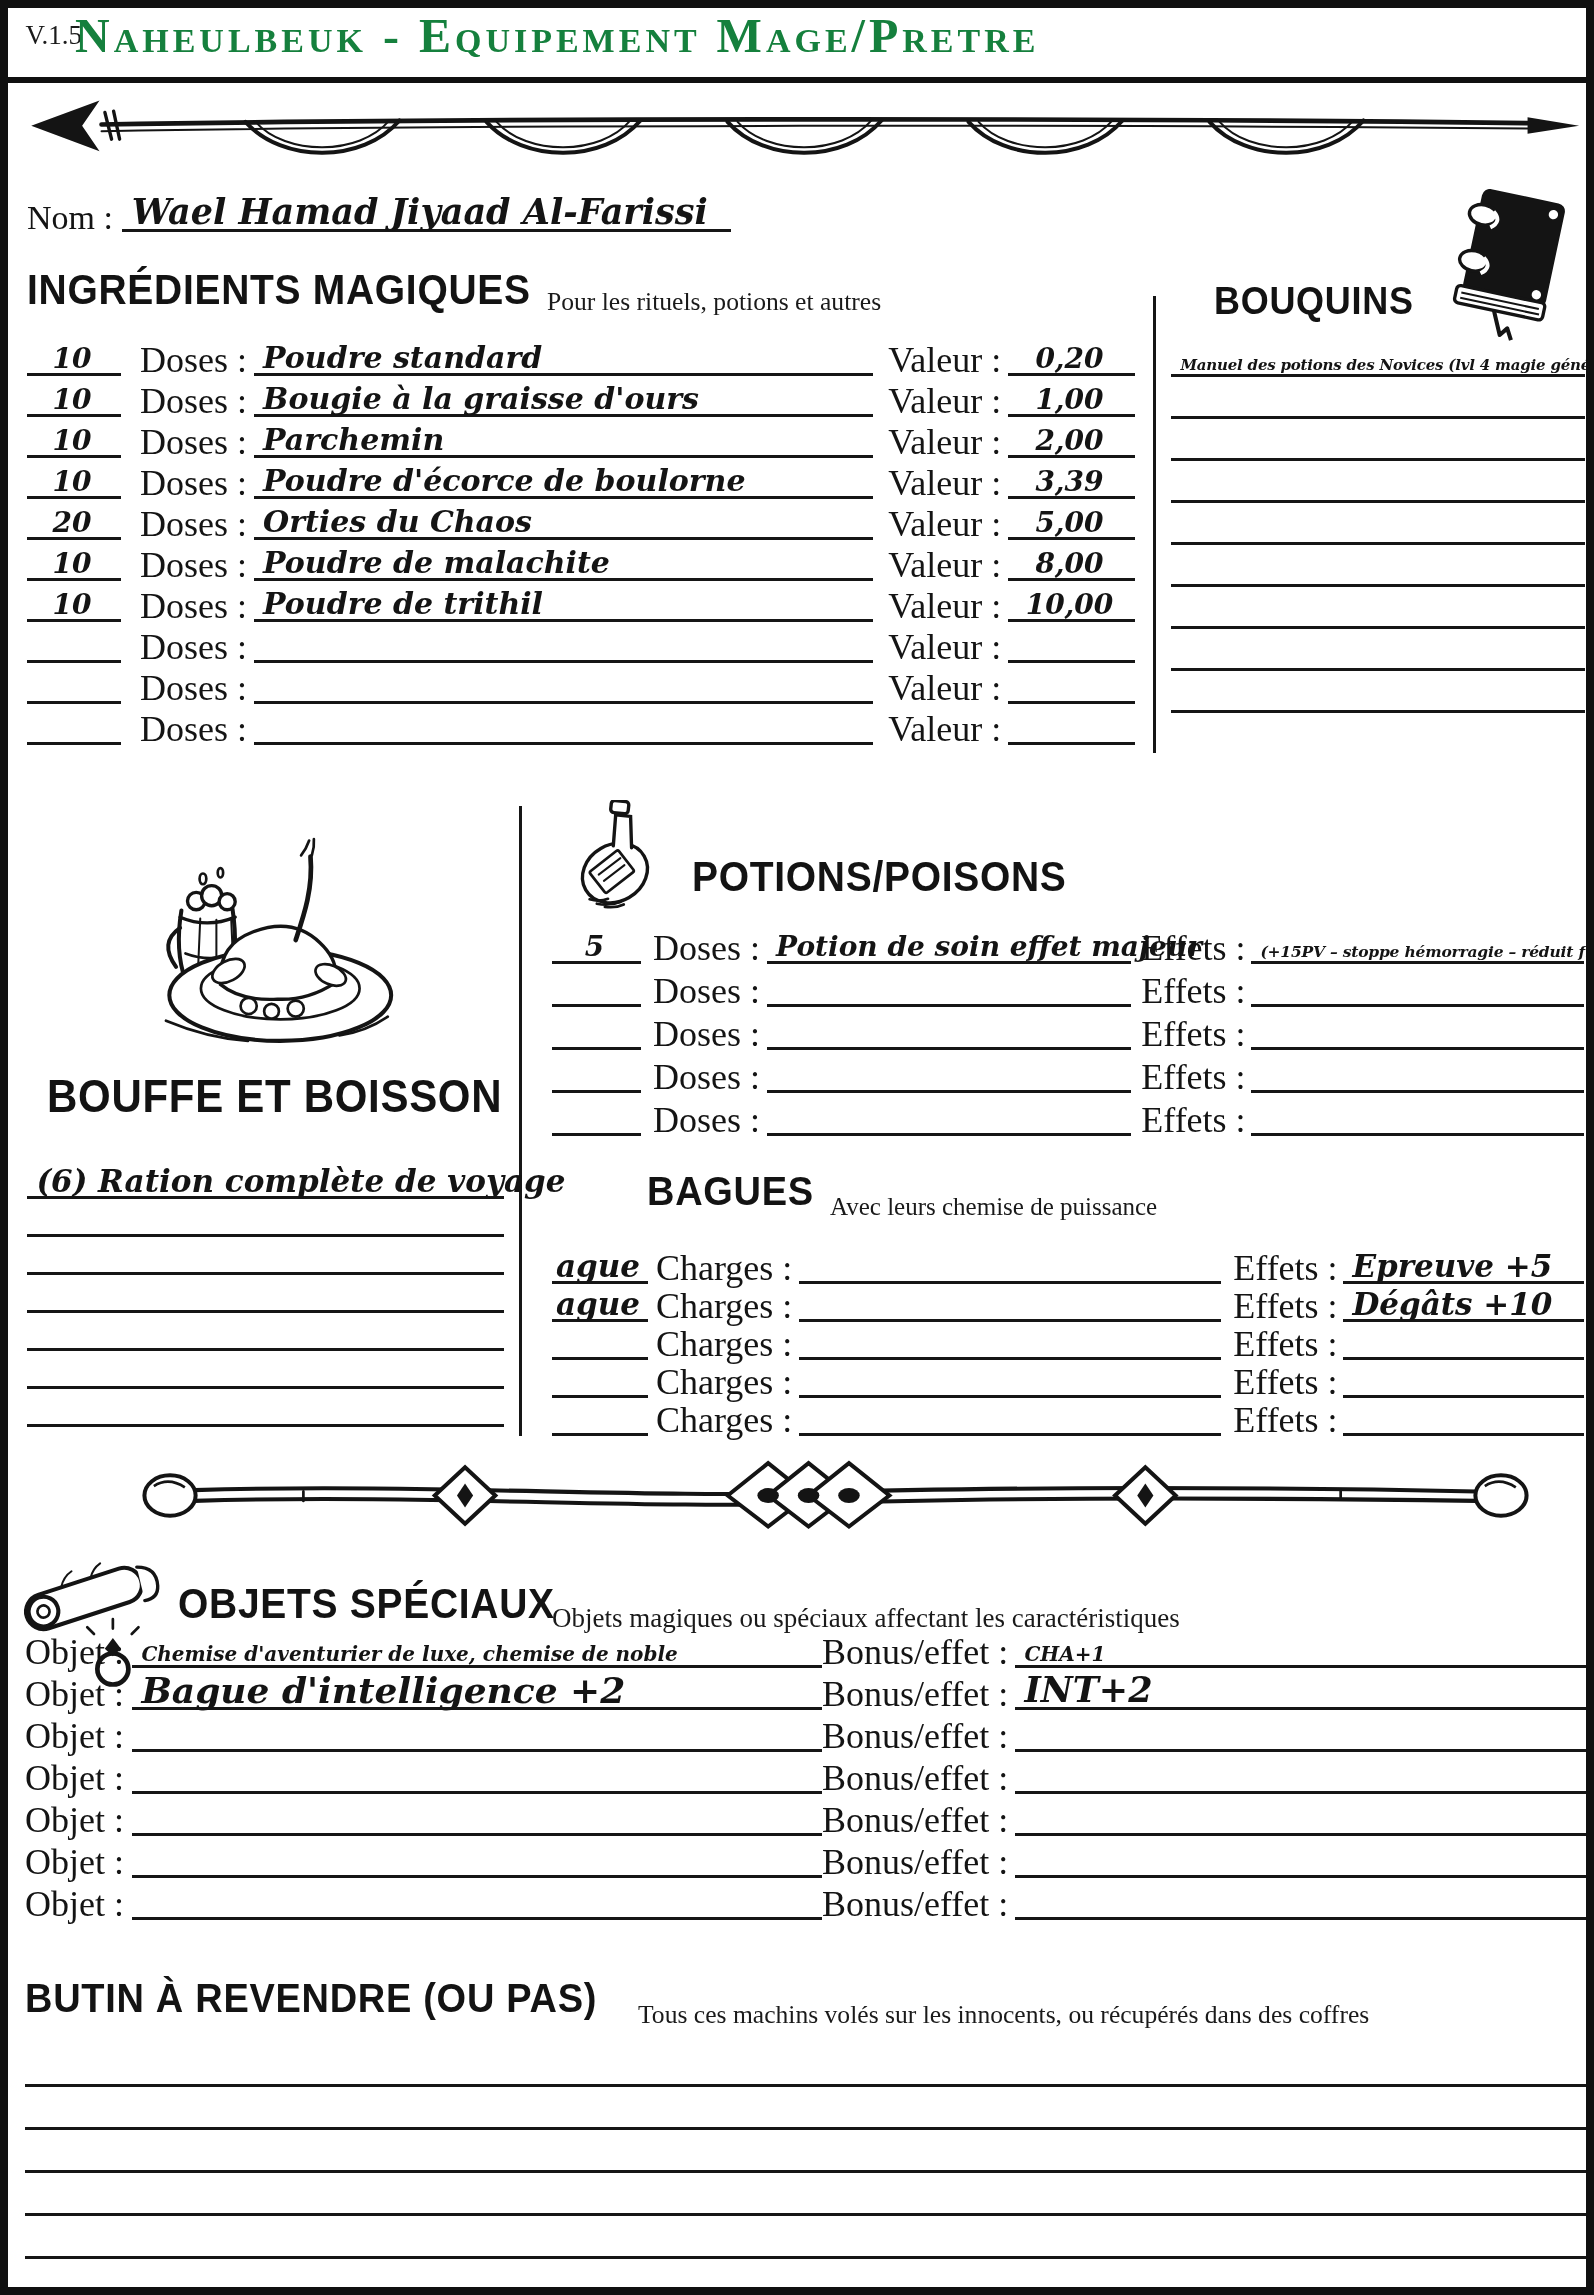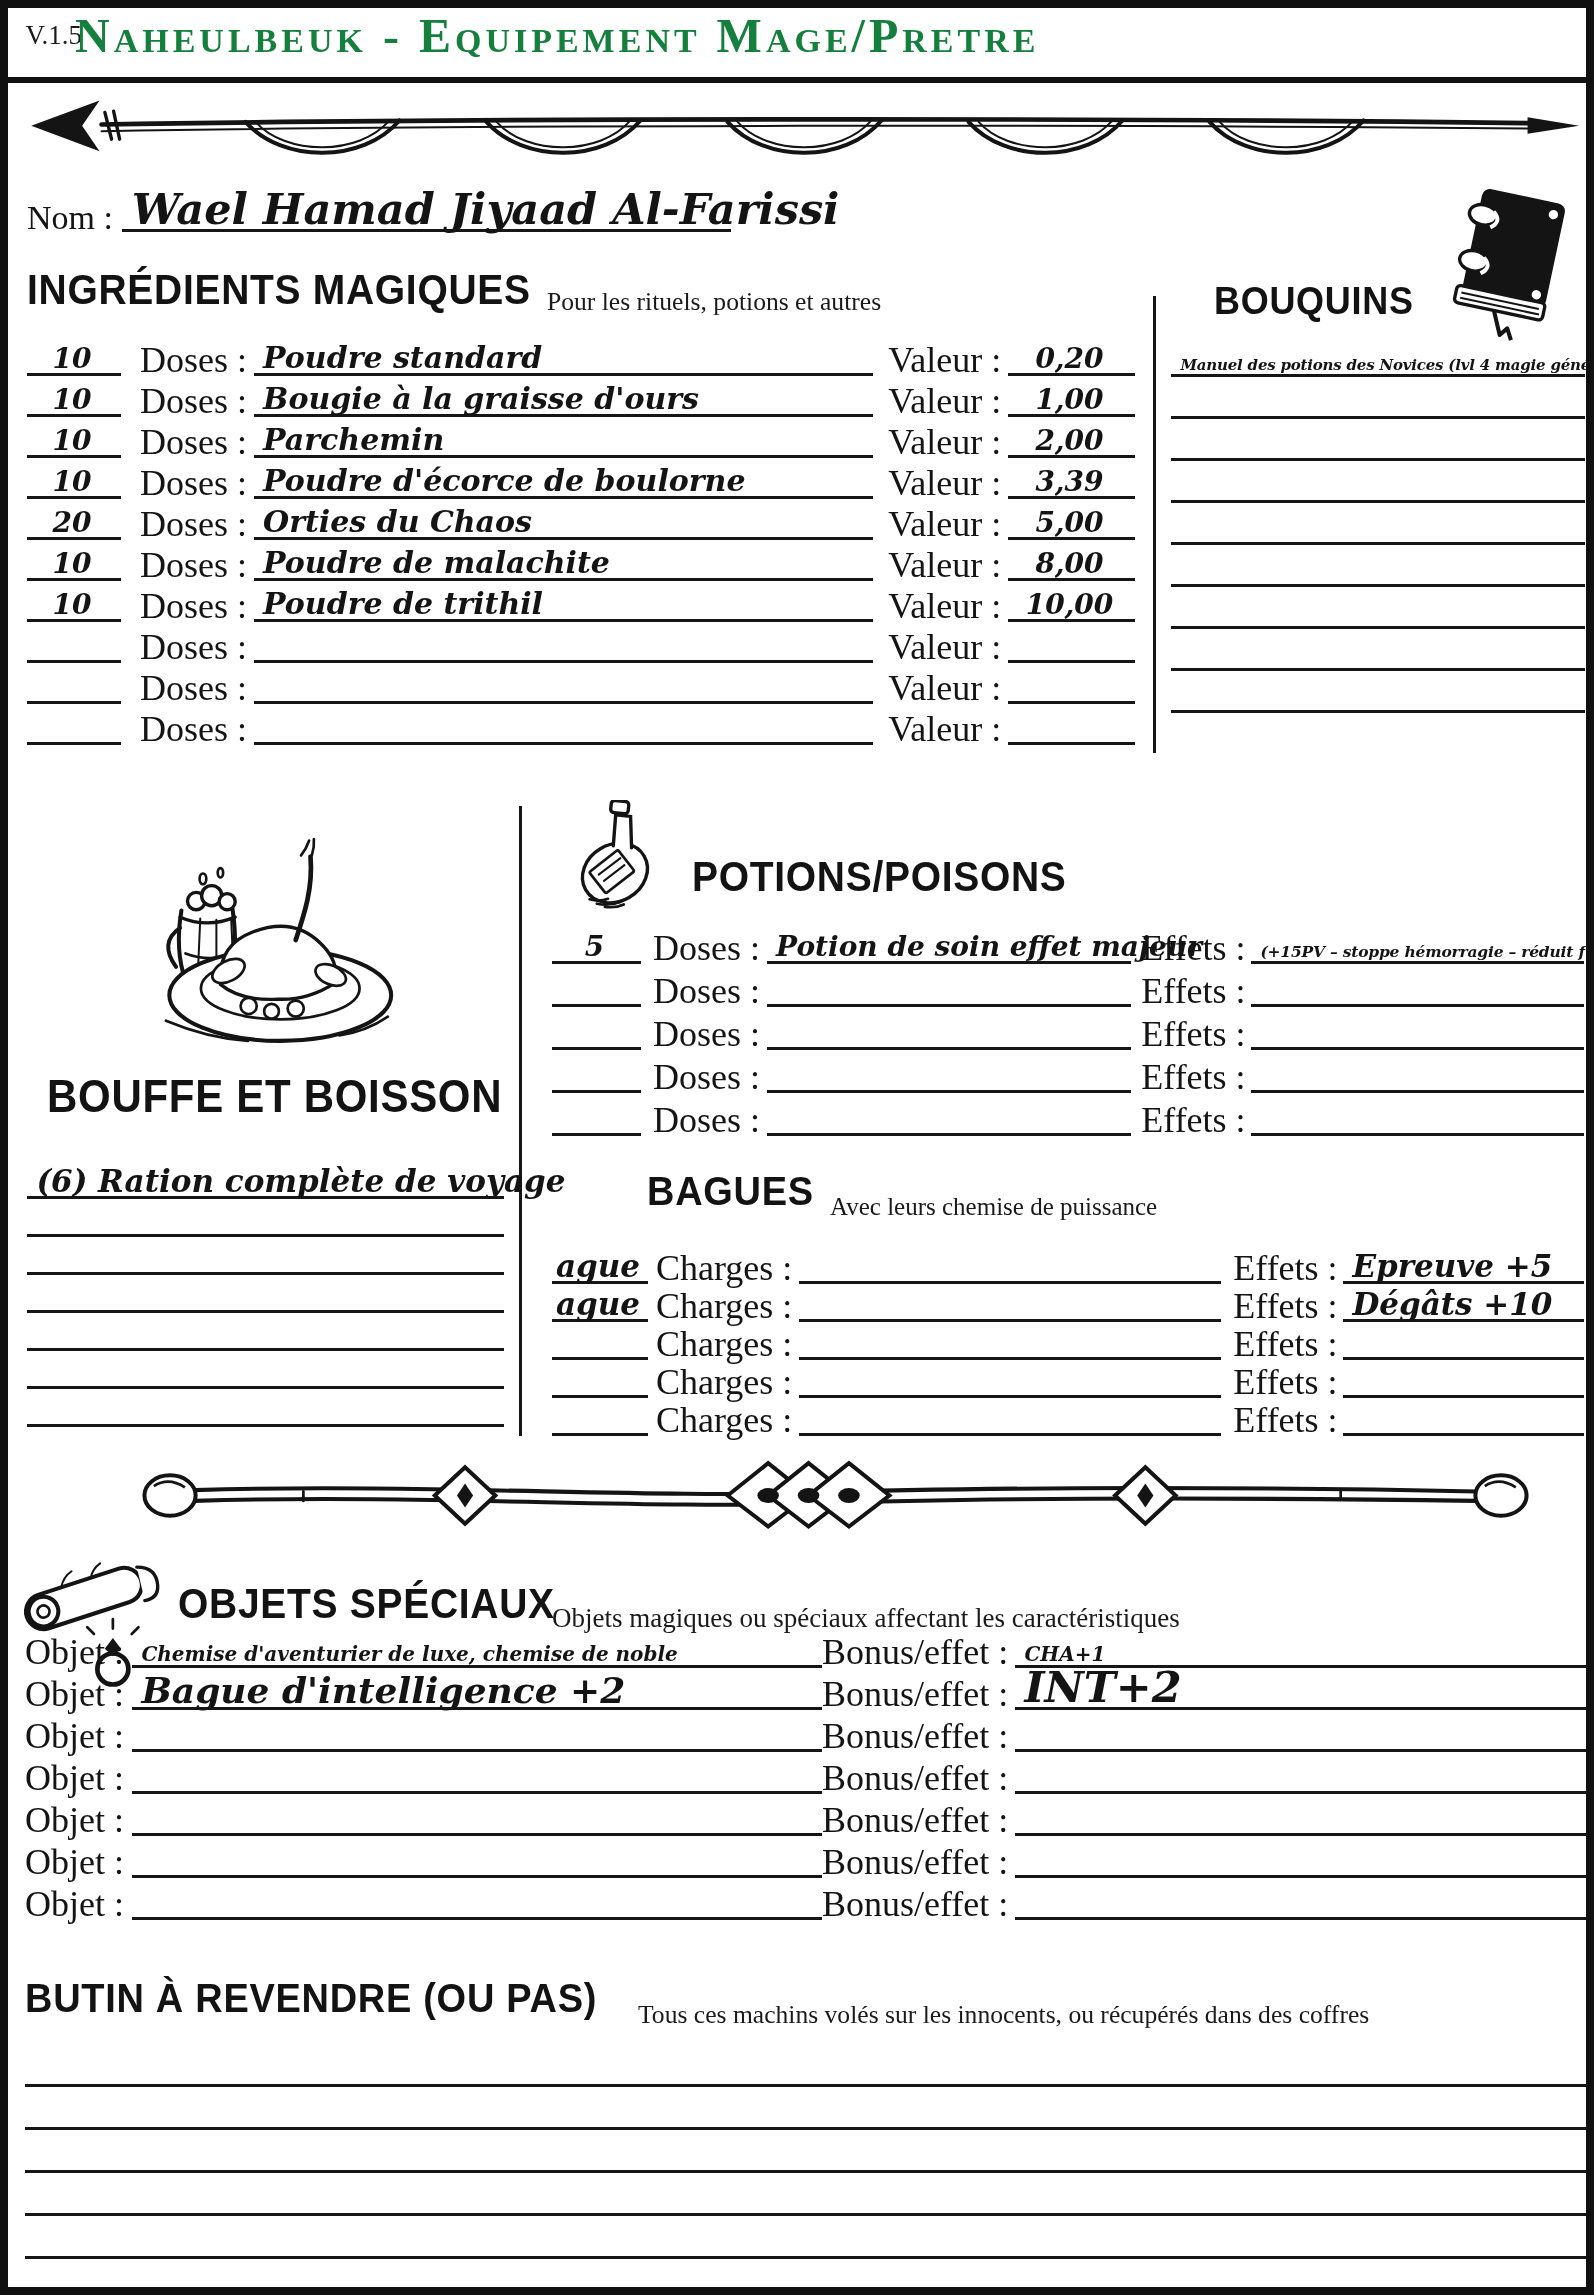--- a/index.html
+++ b/index.html
@@ -23,21 +23,21 @@
   }
   .row{display:flex;align-items:flex-end}
   .rows{position:absolute;display:flex;flex-direction:column}
   .ln{border-bottom:3.4px solid #161616;display:flex;align-items:flex-end;min-width:0}
   .center{flex:1;text-align:center;padding-left:0}
   .vline-el{position:absolute;width:2.7px;background:#161616}
   .rule{position:absolute;background:#101010}
   .f46{font-size:36px}.f50{font-size:34px}
   .h22{font-size:15px;letter-spacing:-0.2px}.h23{font-size:15.5px;letter-spacing:-0.2px}
   .h30{font-size:20px}.h42{font-size:28px}.h44{font-size:30px}
-  .h46{font-size:31px}.h52{font-size:43px}.h54{font-size:36px}
+  .h46{font-size:31px}.h52{font-size:35px}.h54{font-size:36px}
   
   .ing-row{height:41px;width:100%}
   .ing-row .qline{width:94px}
   .ing-row .lbl-doses{margin-left:19px;margin-right:6.7px}
   .ing-row .nline{flex:1}
   .ing-row .lbl-valeur{margin-left:15px;margin-right:6.7px}
   .ing-row .vline{width:127px}
   
   .b-row{height:42px;width:100%}
   .bf-row{height:38px;width:100%}

